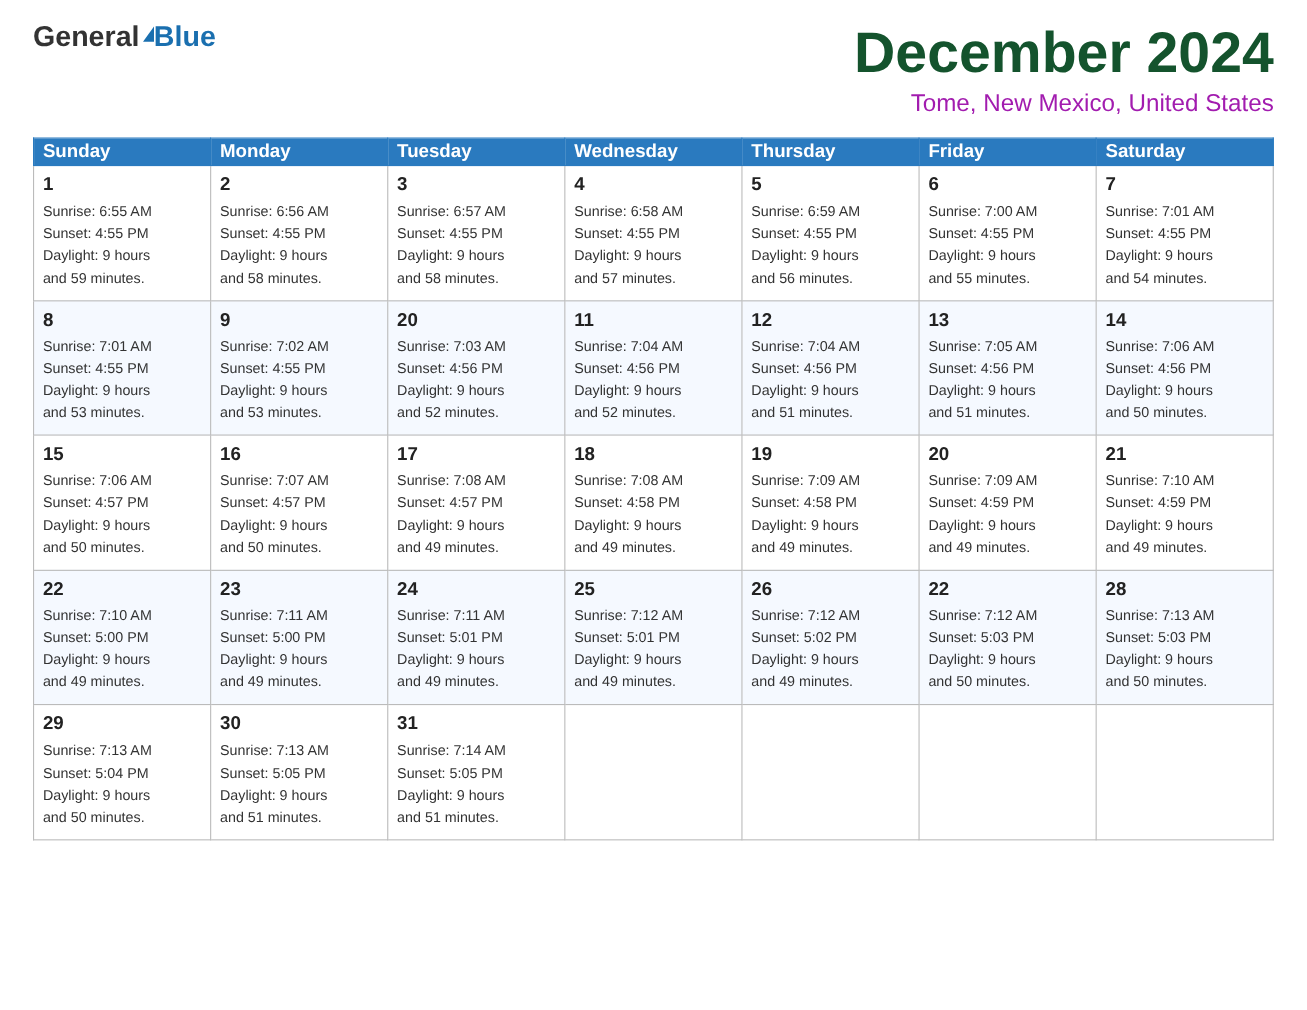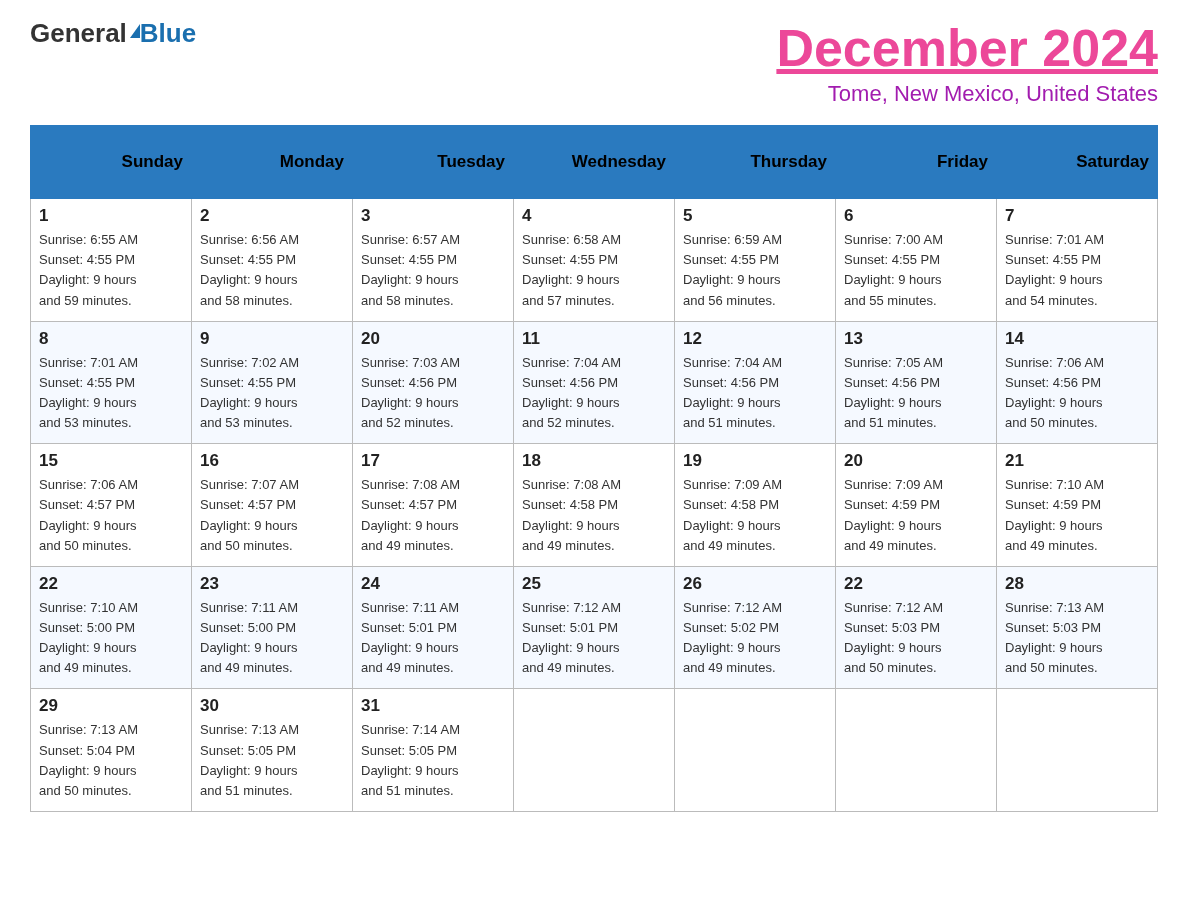--- a/index.html
+++ b/index.html
@@ -49,41 +49,40 @@
       height: 3px;
       background: #1a6faf;
       margin-top: 4px;
     }
     .title-block {
       text-align: right;
     }
     .month-title {
       font-size: 52px;
       font-weight: bold;
-      color: #ec4899;
+      color: #14532d;
       line-height: 1.1;
-      text-decoration: underline;
     }
     .location-title {
       font-size: 22px;
       color: #a21caf;
       margin-top: 4px;
     }
     .calendar-table {
       width: 100%;
       border-collapse: collapse;
       border: 1px solid #aaa;
     }
     .calendar-table th {
       background: #2a7abf;
-      color: #000000;
+      color: #ffffff;
       font-size: 17px;
       font-weight: 600;
-      padding: 26px 8px;
-      text-align: right;
+      padding: 2px 8px;
+      text-align: left;
       border: 1px solid #2a7abf;
     }
     .calendar-table td {
       vertical-align: top;
       padding: 7px 8px 10px 8px;
       border: 1px solid #bbb;
       width: 14.28%;
       min-height: 90px;
       font-size: 13.5px;
       color: #222;

